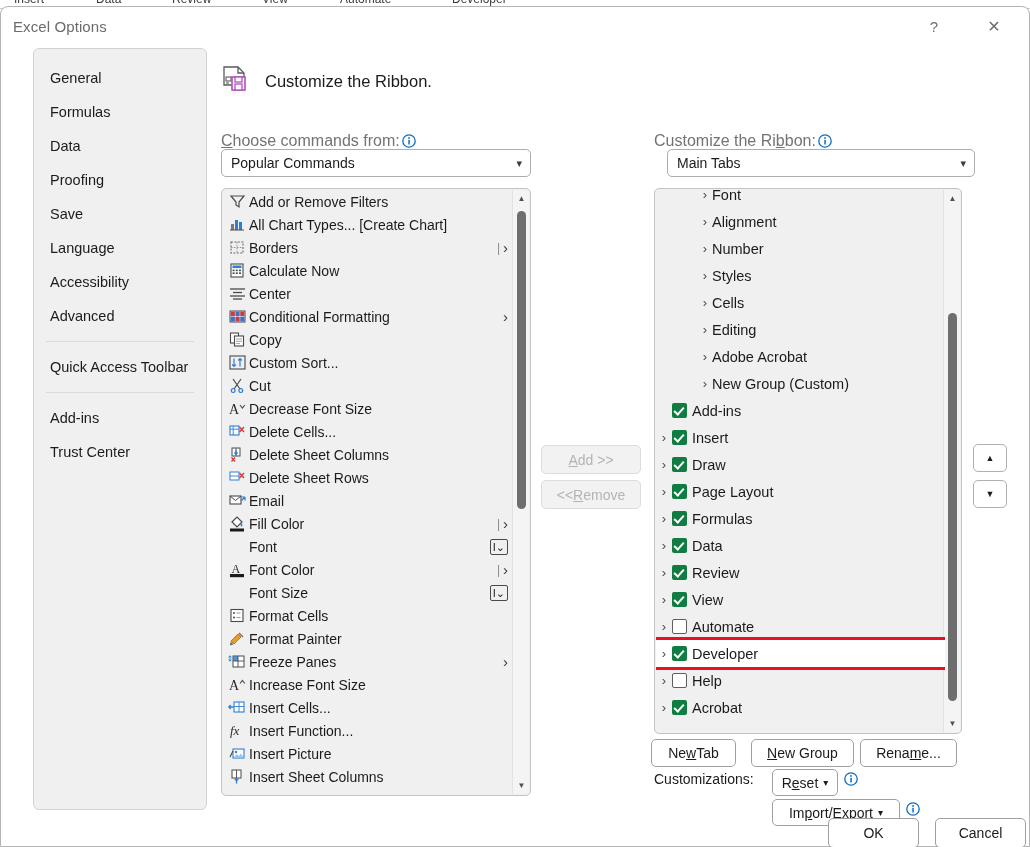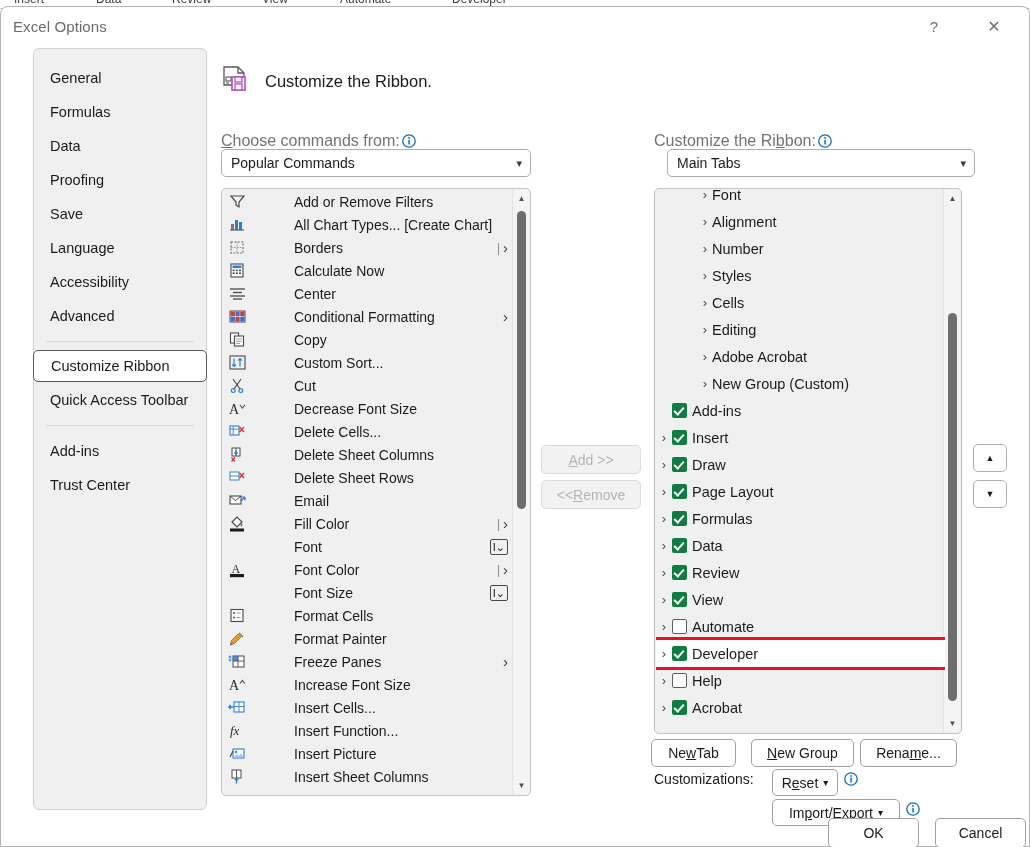--- a/index.html
+++ b/index.html
@@ -131,21 +131,21 @@
   .cmd-row {
     height: 23px; display: flex; align-items: center;
     font-size: 14px; color: #1b1b1b;
     padding-left: 5px; white-space: nowrap;
     cursor: default;
   }
   .cmd-ico {
     width: 19px; height: 17px; flex: 0 0 19px;
     margin-right: 2px; position: relative;
   }
-  .cmd-label { flex: 0 0 auto; margin-left: 45px; }
+  .cmd-label { flex: 0 0 auto; }
   .cmd-right {
     margin-left: auto; margin-right: 6px;
     font-size: 12px; color: #3a3a3a;
     display: flex; align-items: center; gap: 3px;
   }
   .boxed-drop {
     border: 1px solid #4a4a4a; border-radius: 2px;
     padding: 0 2px; font-size: 11px; line-height: 14px;
     color: #1b1b1b;
   }
@@ -250,21 +250,20 @@
   <div id="sidebar">
       <div class="nav-item"><span>General</span></div>
       <div class="nav-item"><span>Formulas</span></div>
       <div class="nav-item"><span>Data</span></div>
       <div class="nav-item"><span>Proofing</span></div>
       <div class="nav-item"><span>Save</span></div>
       <div class="nav-item"><span>Language</span></div>
       <div class="nav-item"><span>Accessibility</span></div>
       <div class="nav-item"><span>Advanced</span></div>
       <div class="nav-sep"></div>
-      <div class="nav-item selected"><span>Customize Ribbon</span></div>
       <div class="nav-item"><span>Quick Access Toolbar</span></div>
       <div class="nav-sep"></div>
       <div class="nav-item"><span>Add-ins</span></div>
       <div class="nav-item"><span>Trust Center</span></div>
     </div>
 
   <div id="main">
 
     <div id="header-row">
       <div id="ribbon-icon">

